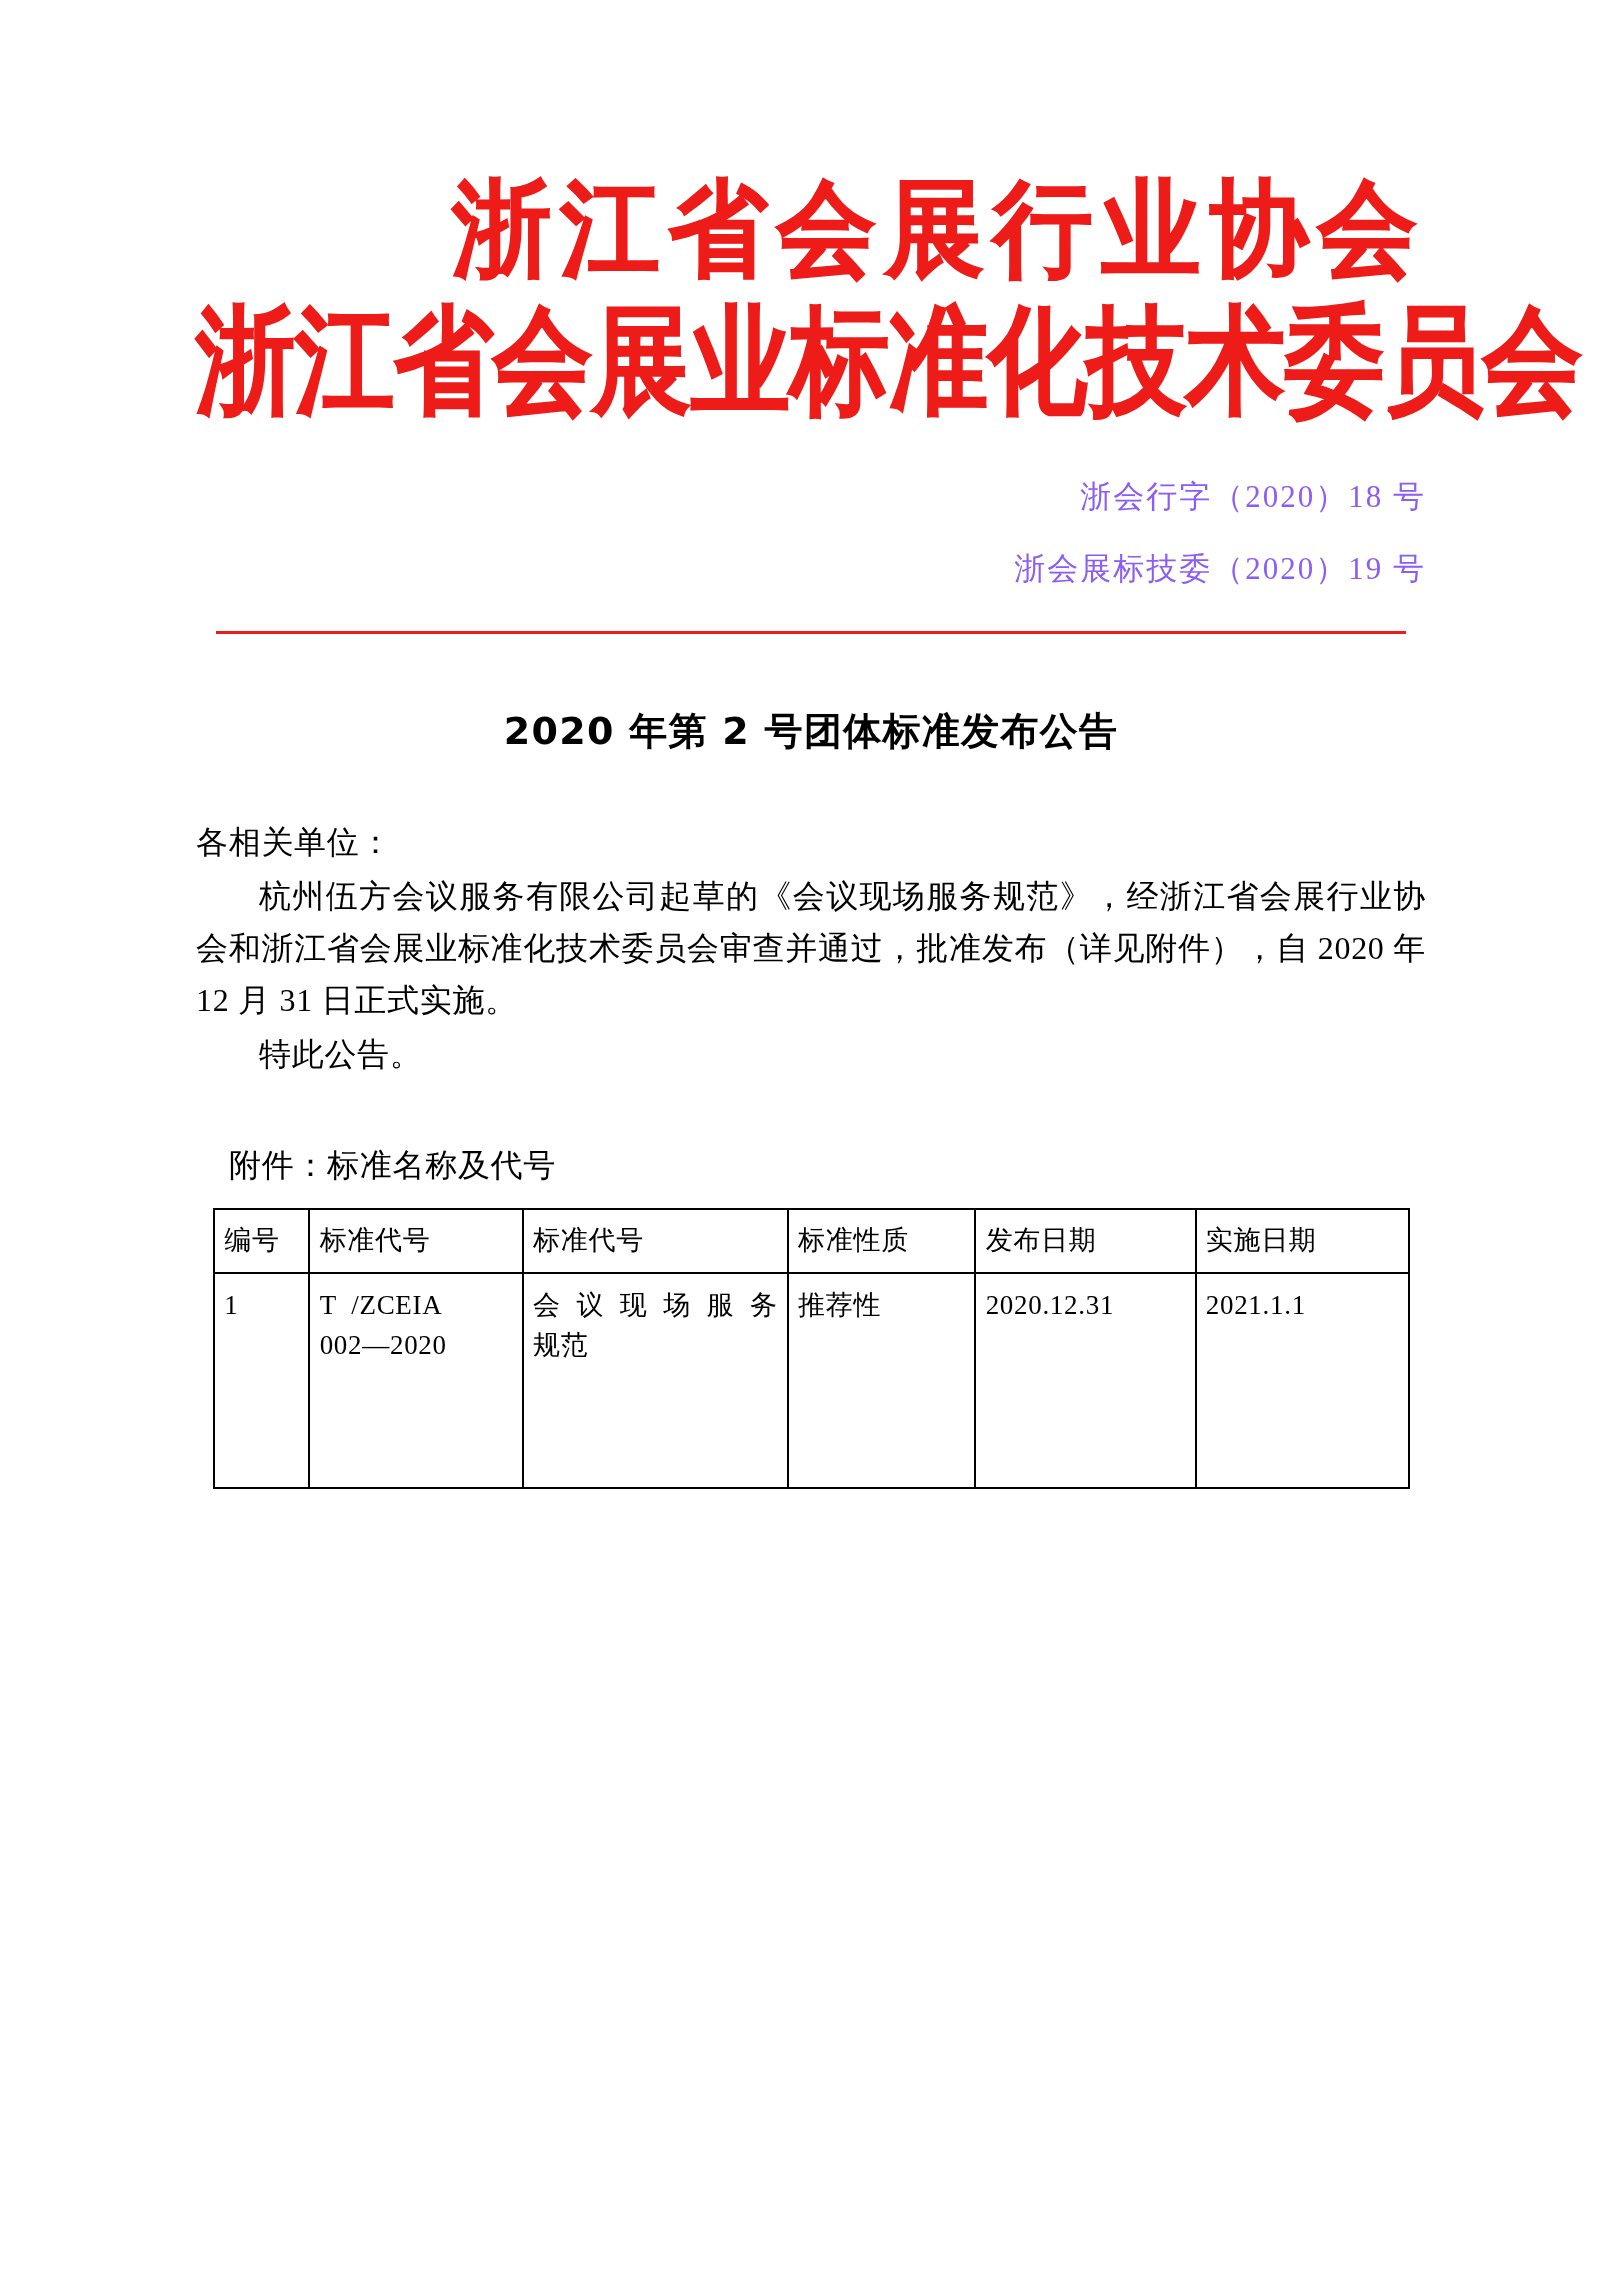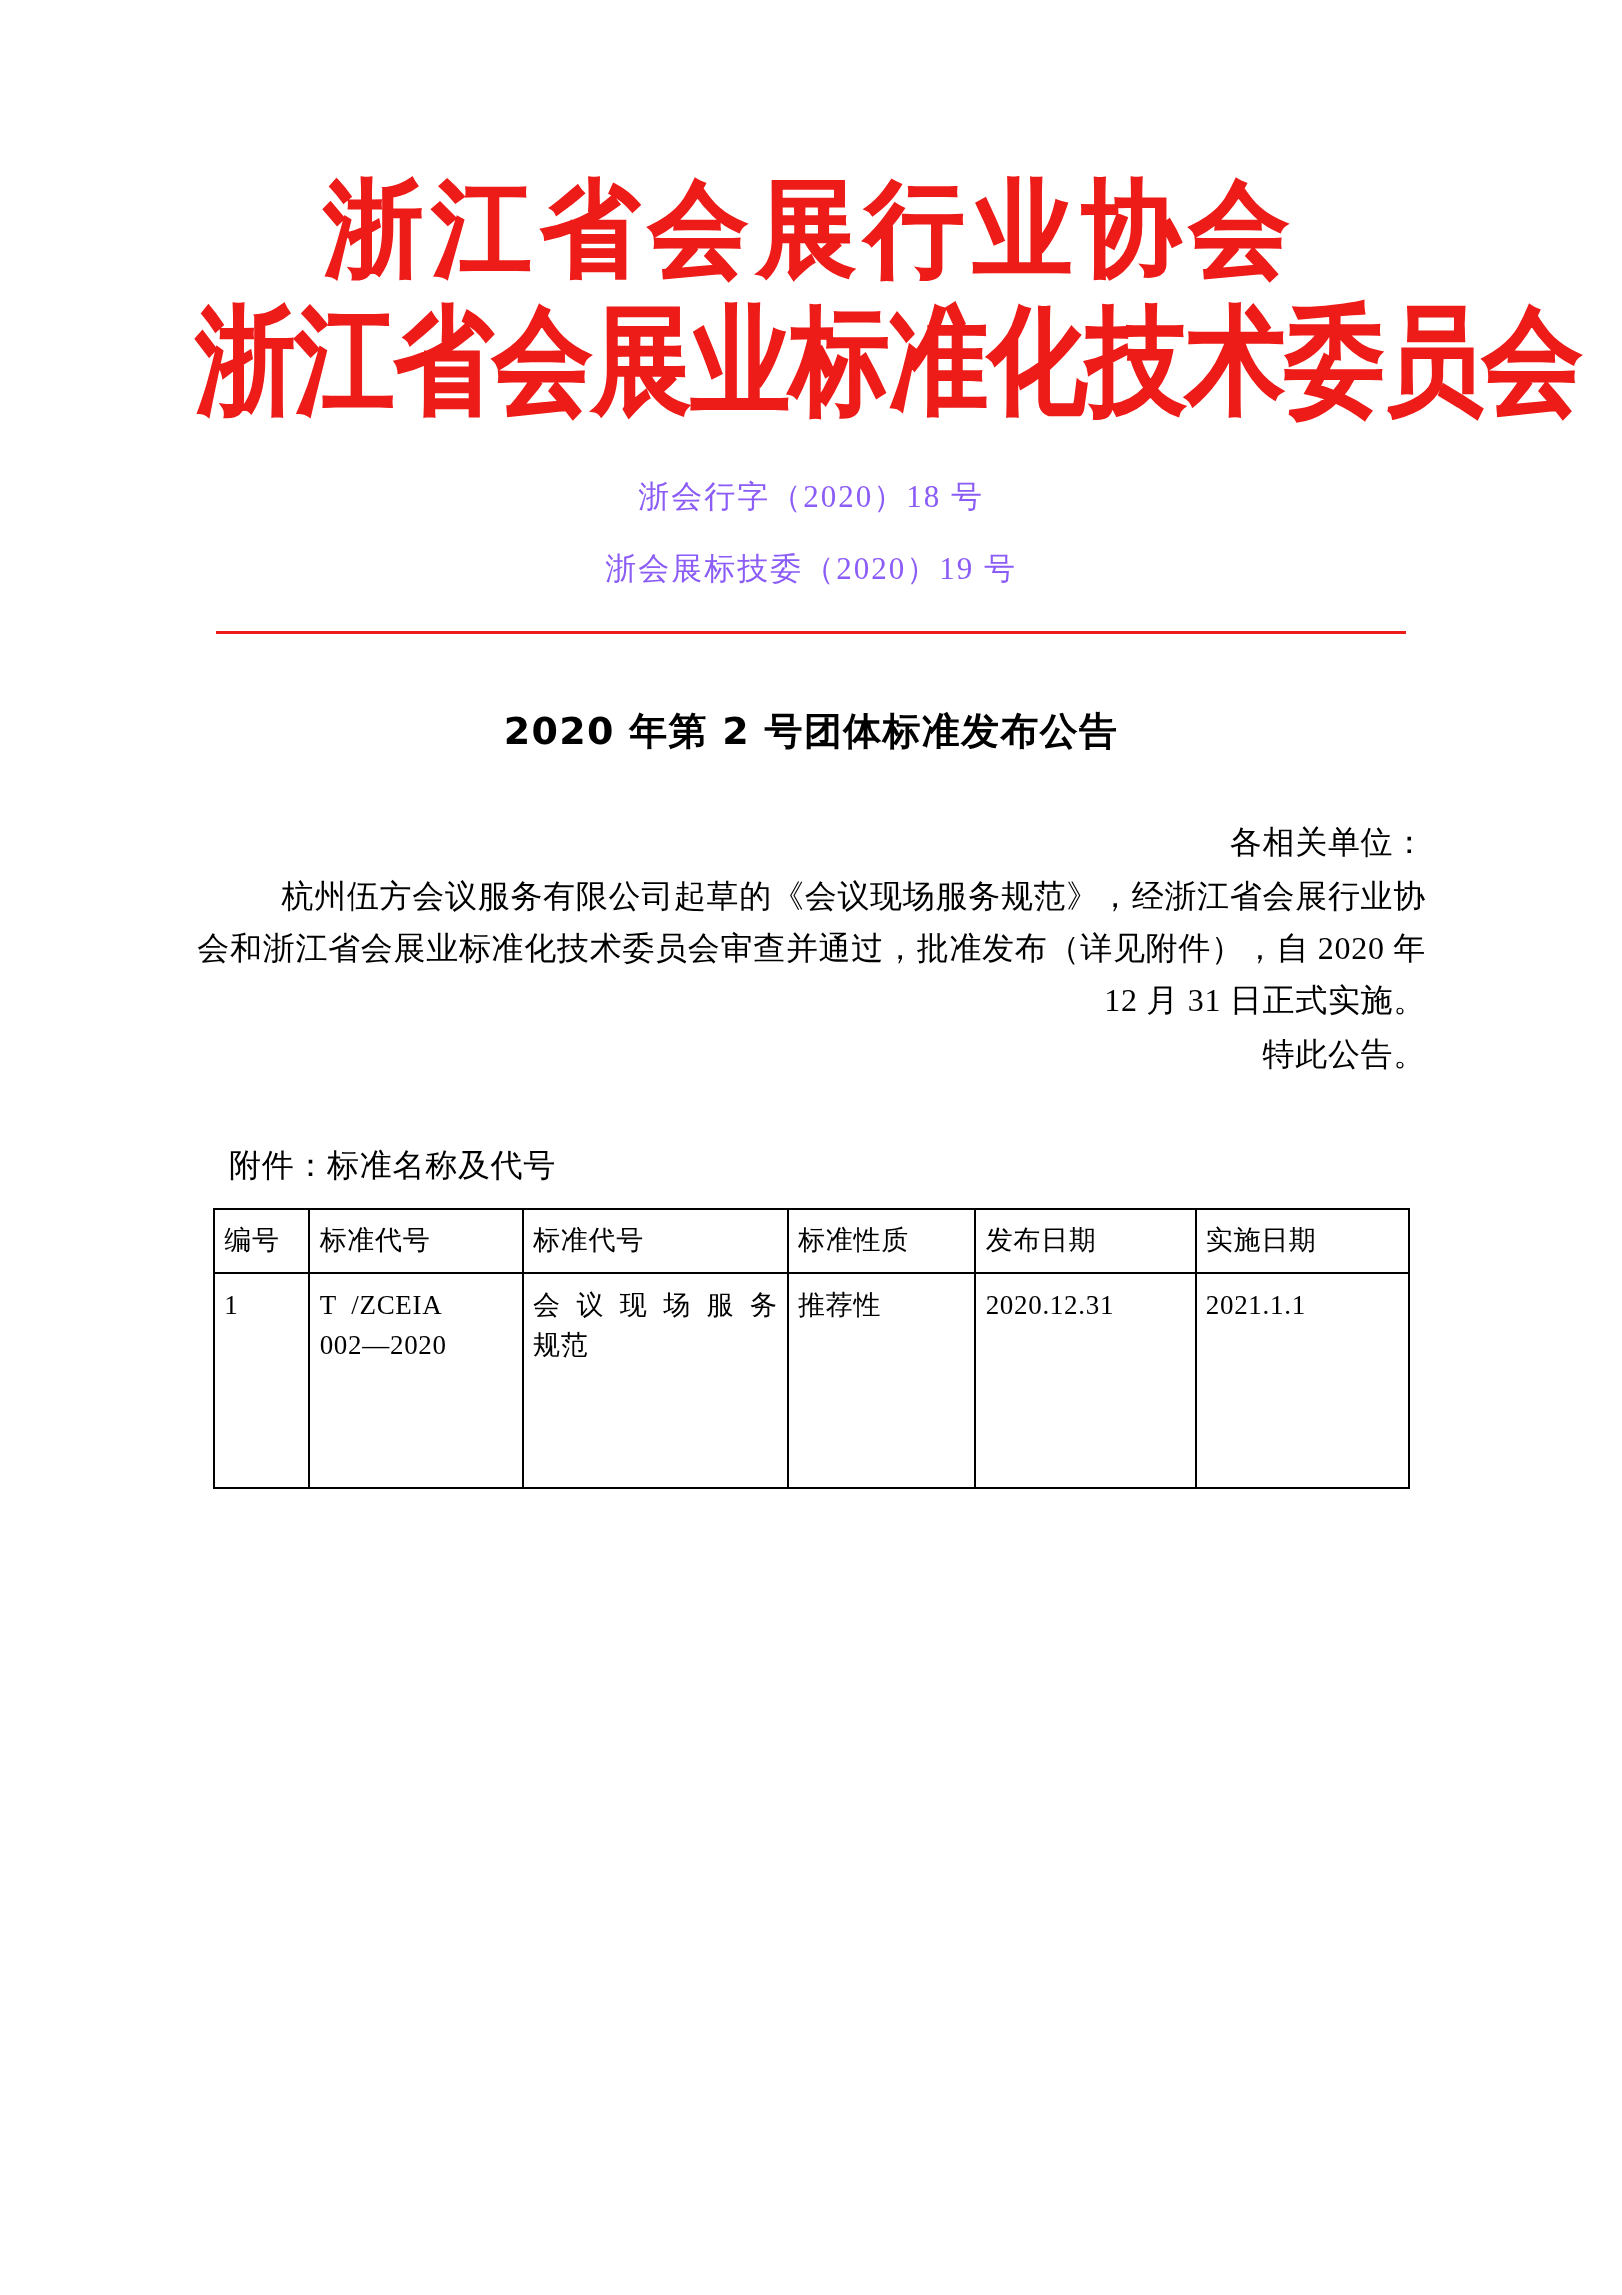--- a/index.html
+++ b/index.html
@@ -22,21 +22,21 @@
   .sheet {
     position: absolute;
     left: 196px;
     top: 0;
     width: 1230px;
   }
 
   
   .letterhead {
     padding-top: 177px;
-    text-align: center;
+    text-align: right;
   }
   .org-line1 {
     color: #ee1c19;
     font-family: "DejaVu Sans", sans-serif;
     font-weight: bold;
     font-size: 99px;
     line-height: 1.05;
     letter-spacing: 9.2px;
     white-space: nowrap;
     -webkit-text-stroke: 1.3px #ee1c19;
@@ -79,21 +79,20 @@
     margin-top: 72px;
   }
   .body-block {
     margin-top: 60px;
     font-size: 32px;
     line-height: 1.62;
     letter-spacing: 0.7px;
   }
   .body-block p {
     margin: 0 0 2.6px 0;
-    text-align: right;
   }
   .salutation {
     margin-left: 17px;
   }
   .para {
     text-indent: 63px;
     text-align: justify;
     margin-left: 17px;
     margin-right: 2.6px;
   }

